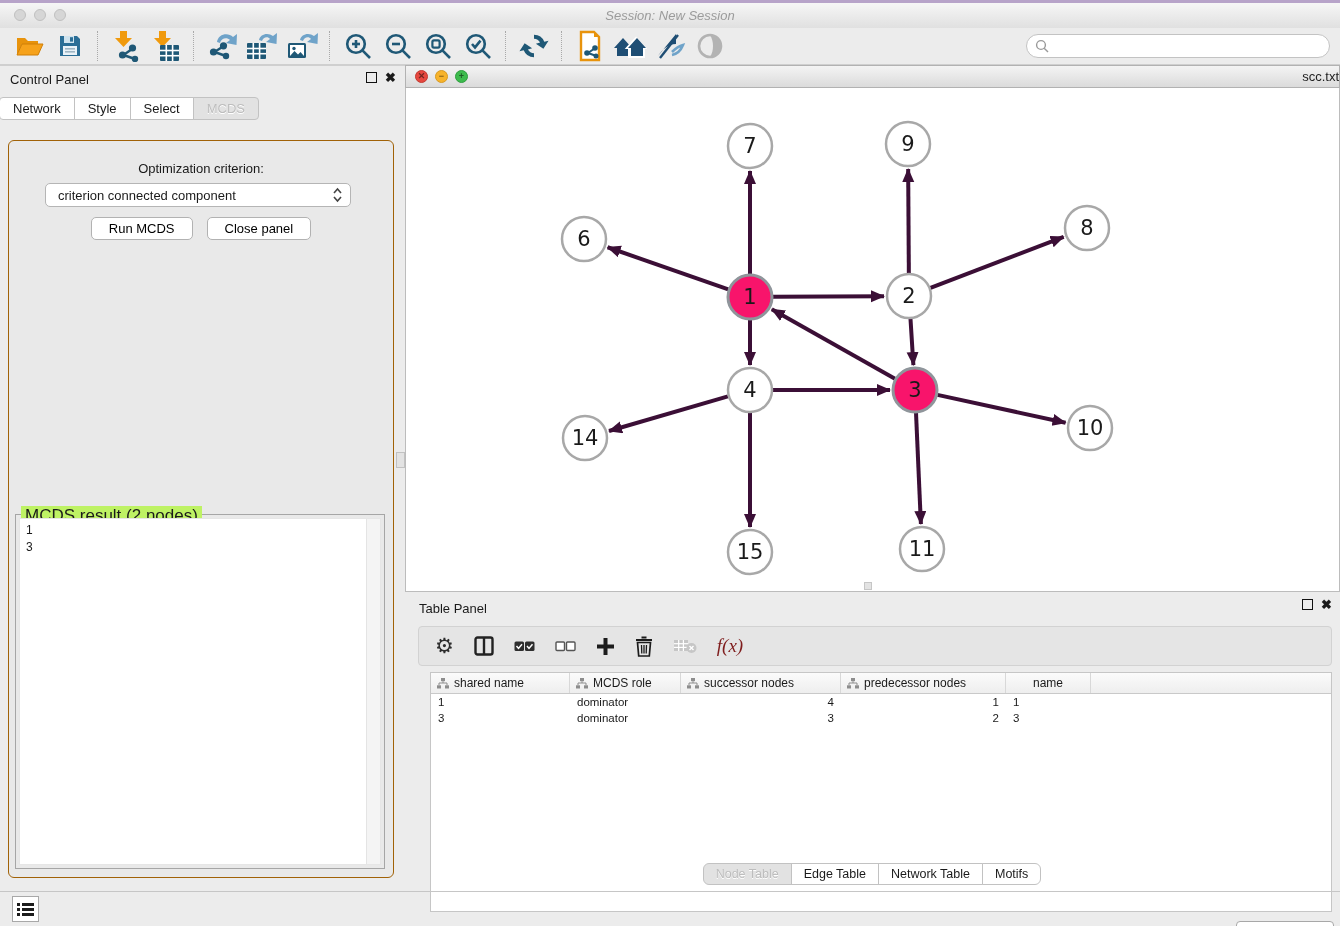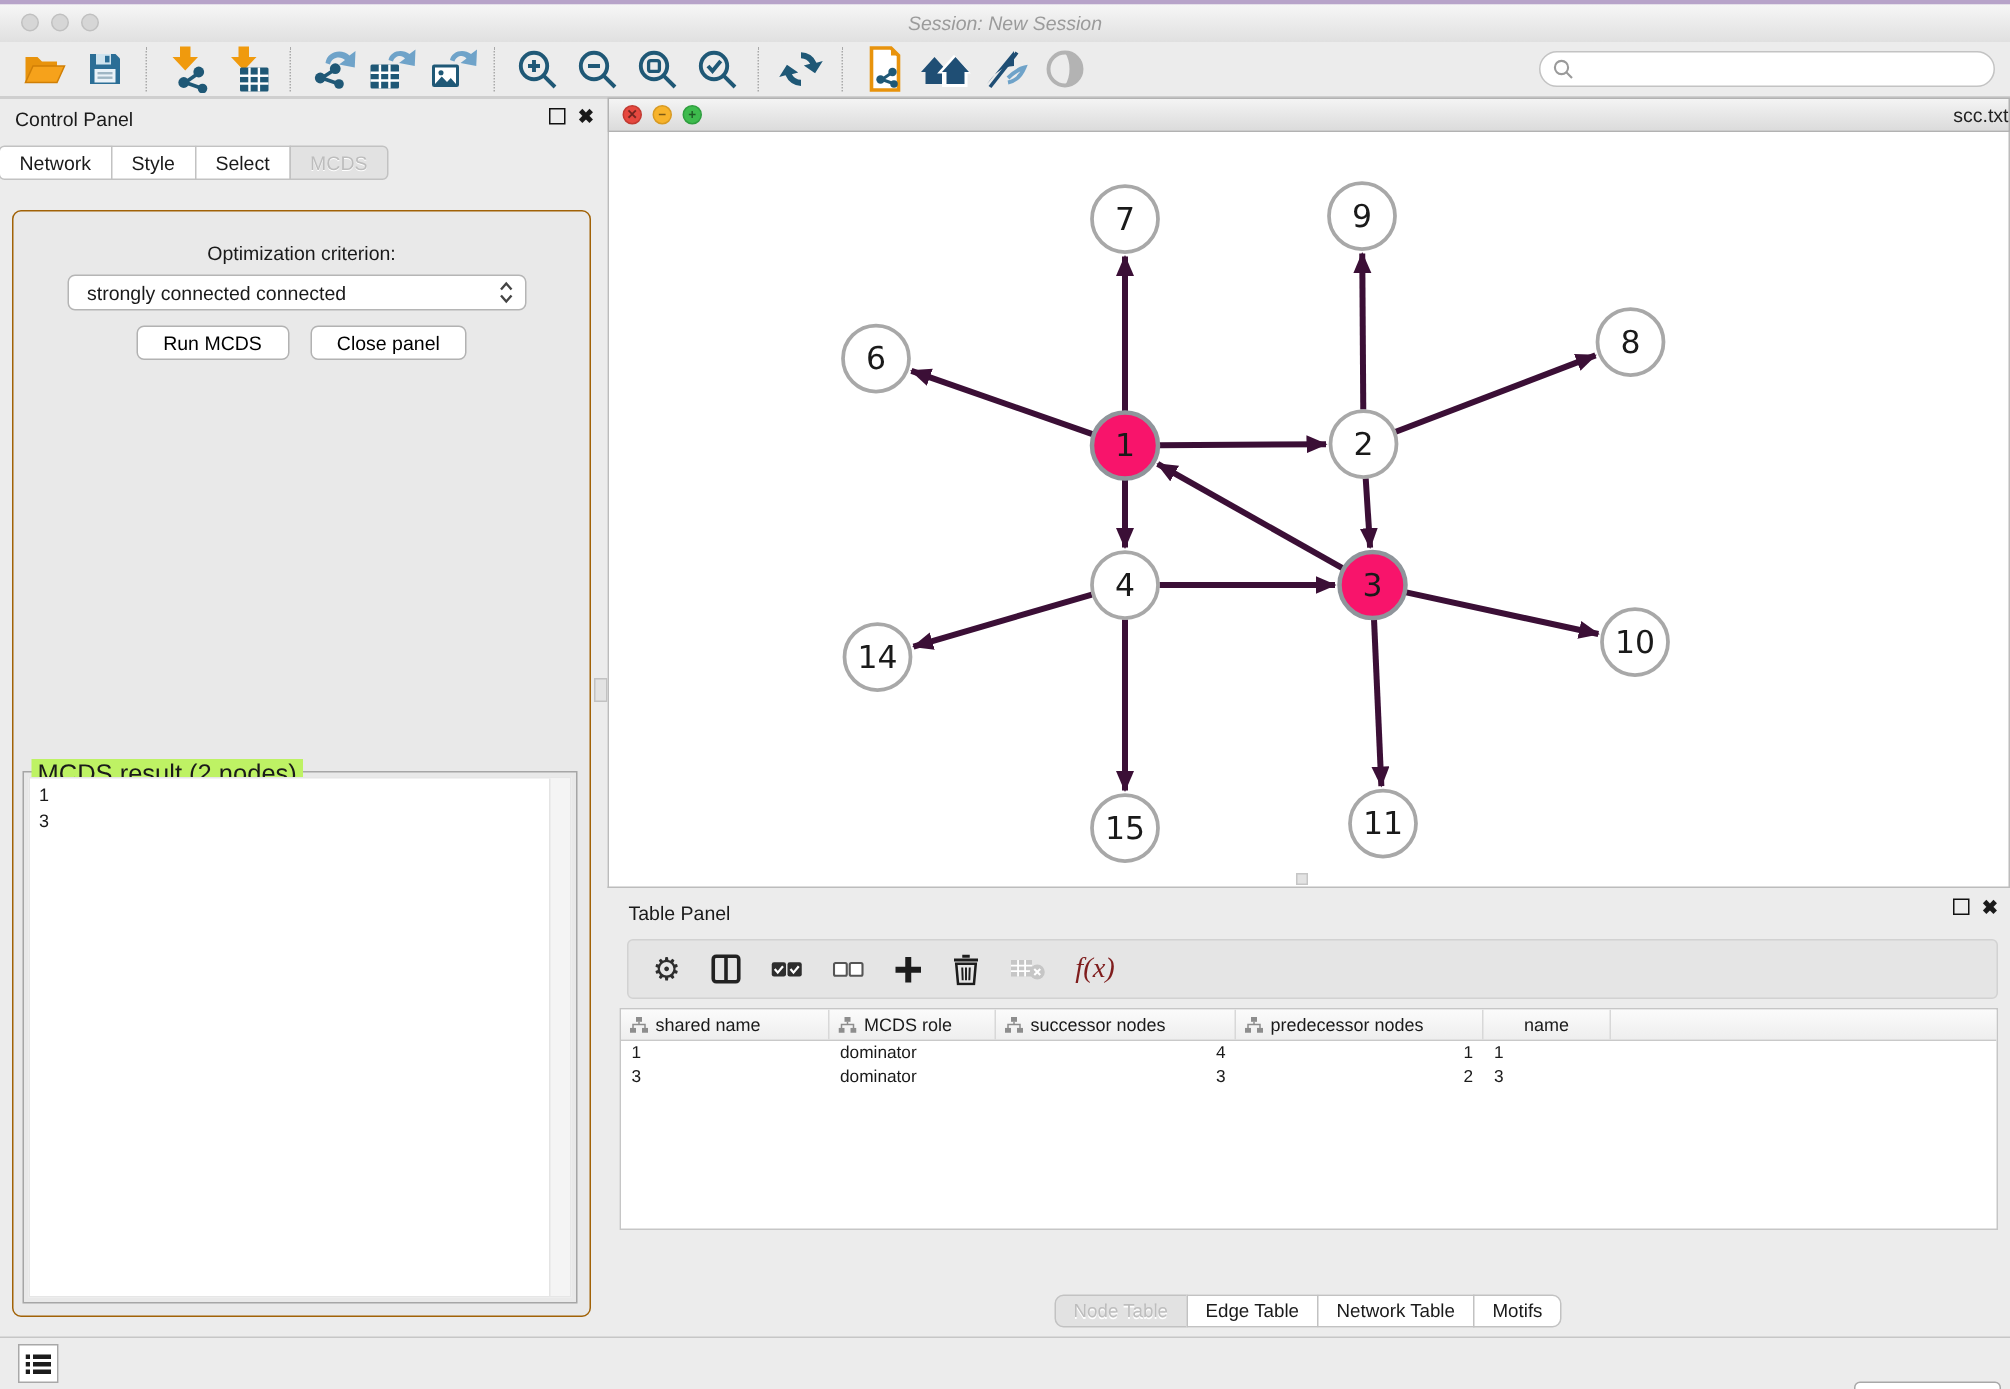--- a/index.html
+++ b/index.html
@@ -49,21 +49,21 @@
   .tl.green{left:49px;background:#3DBB4D;border:1px solid #2e9e3e;}
   .net-canvas{position:absolute;top:23px;left:0;right:0;bottom:0;background:#fff;border:1px solid #bcbcbc;border-top:none;box-sizing:border-box;}
   .canvas-knob{position:absolute;bottom:1px;left:458px;width:8px;height:8px;background:#e3e3e3;border:1px solid #c6c6c6;box-sizing:border-box;}
   
   .table-panel{position:absolute;left:405px;top:595px;width:935px;height:293px;}
   .tp-title{position:absolute;left:14px;top:6px;font-size:13px;}
   .tp-toolbar{position:absolute;top:31px;left:13px;right:8px;height:40px;background:#E5E5E5;border:1px solid #d2d2d2;border-radius:4px;display:flex;align-items:center;gap:20px;padding:0 16px;box-sizing:border-box;}
   .tp-ic{display:flex;align-items:center;justify-content:center;}
   .gear-glyph{font-size:21px;color:#2d2d2d;font-family:"DejaVu Sans",sans-serif;line-height:1;}
   .fx-glyph{font-family:"Liberation Serif",serif;font-style:italic;font-size:19px;color:#7f1d1d;}
-  .tp-table{position:absolute;top:77px;left:8px;right:8px;height:148px;background:#fff;border:1px solid #c6c6c6;box-sizing:border-box;overflow:hidden;}
+  .tp-table{position:absolute;top:77px;left:25px;right:8px;height:240px;background:#fff;border:1px solid #c6c6c6;box-sizing:border-box;overflow:hidden;}
   .tp-head{display:flex;height:20px;background:linear-gradient(#fbfbfb,#eeeeee);border-bottom:1px solid #c9c9c9;font-size:12px;}
   .th{display:flex;align-items:center;gap:5px;padding:0 6px;border-right:1px solid #d8d8d8;box-sizing:border-box;overflow:hidden;}
   .th.center{justify-content:center;}
   .tp-row{display:flex;height:16px;font-size:11.5px;align-items:center;}
   .td{padding:0 7px;box-sizing:border-box;overflow:hidden;white-space:nowrap;}
   .td.right{text-align:right;}
   .tp-tabs{position:absolute;bottom:3px;left:0;right:0;display:flex;justify-content:center;}
   .tp-tabs .seg{font-size:12.5px;padding:3px 12px;}
   .tp-tabs .seg:first-child{border-radius:6px 0 0 6px;}
   .tp-tabs .seg:last-child{border-radius:0 6px 6px 0;}
@@ -272,21 +272,21 @@
     </div>
     <div class="cp-tabs" id="cp-tabs">
         <span class="seg">Network</span>
         <span class="seg">Style</span>
         <span class="seg">Select</span>
         <span class="seg disabled">MCDS</span>
       </div>
     <div class="cp-body">
       <div class="opt-label">Optimization criterion:</div>
       <div class="criterion">
-        <span>strongly connected connected</span>
+        <span>criterion connected component</span>
         <svg class="stepper" width="9" height="16" viewBox="0 0 9 16">
             <path d="M1 6 L4.5 2 L8 6" fill="none" stroke="#444" stroke-width="1.6"></path>
             <path d="M1 10 L4.5 14 L8 10" fill="none" stroke="#444" stroke-width="1.6"></path>
           </svg>
       </div>
       <div class="btn-row">
         <button class="btn">Run MCDS</button>
         <button class="btn">Close panel</button>
       </div>
       <div class="result-group">

